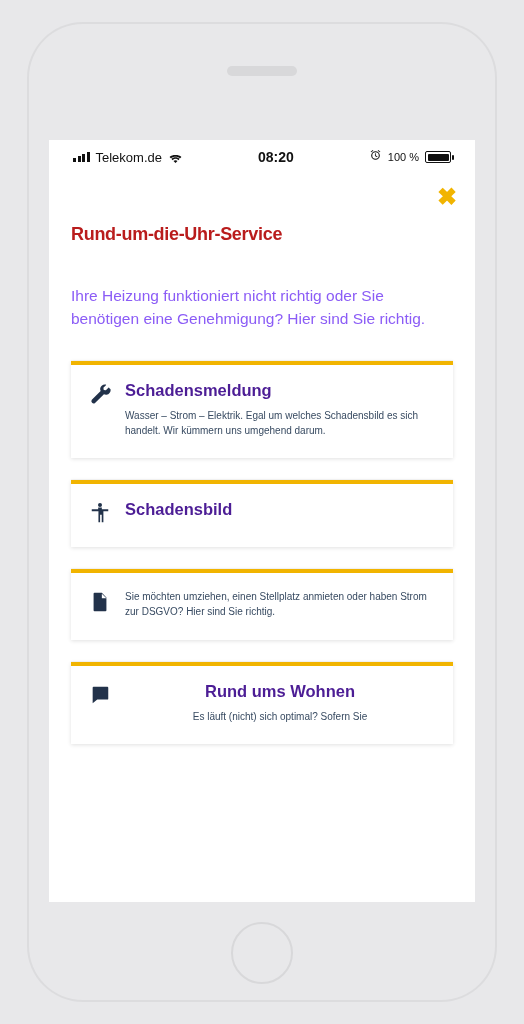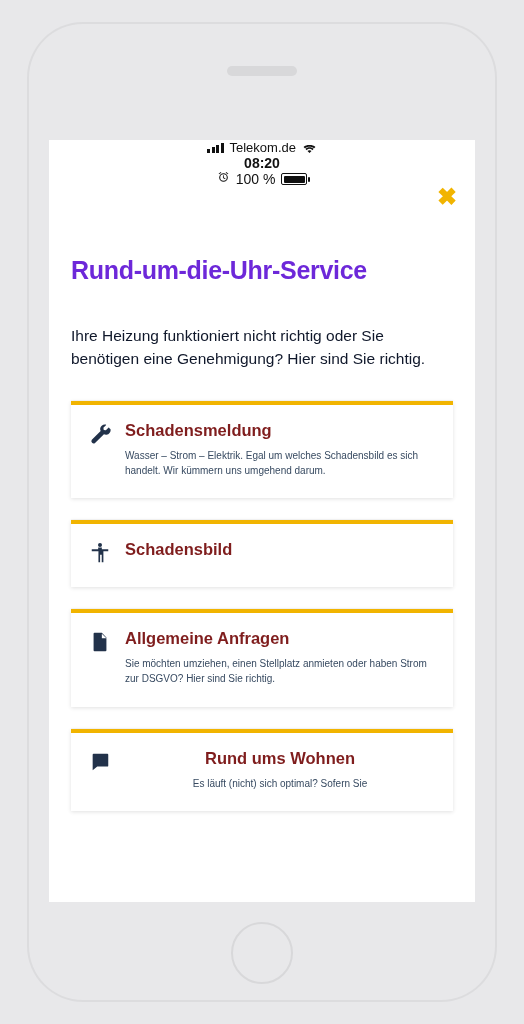--- a/index.html
+++ b/index.html
@@ -44,57 +44,55 @@
     display: flex;
     flex-direction: column;
   }
 
   
   .statusbar {
     height: 34px;
     display: flex;
     align-items: center;
     justify-content: space-between;
-    padding: 0 4px;
+    padding: 0 24px;
     font-size: 14px;
     font-weight: 700;
     color: #111;
-    flex-direction: column;
   }
   .statusbar .left, .statusbar .right { display: flex; align-items: center; gap: 6px; }
   .carrier { font-weight: 400; font-size: 13px; }
   .signal { display: inline-flex; align-items: flex-end; gap: 1.5px; }
   .signal i { width: 3px; background:#111; display:inline-block; }
   .signal i:nth-child(1){height:4px;}
   .signal i:nth-child(2){height:6px;}
   .signal i:nth-child(3){height:8px;}
   .signal i:nth-child(4){height:10px;}
   .wifi svg { display:block; }
-  .battpct { font-weight:400; font-size:14px; }
+  .battpct { font-weight:400; font-size:11px; }
   .battery { width: 26px; height: 12px; border:1.5px solid #111; border-radius:2px; position:relative; }
   .battery::after { content:""; position:absolute; right:-4px; top:3px; width:2.5px; height:5px; background:#111; border-radius:1px;}
   .battery i { position:absolute; inset:1.5px; background:#111; border-radius:1px;}
   .alarm { font-size:13px; }
 
   
   .closerow { height: 46px; display:flex; justify-content:flex-end; align-items:center; padding: 0 18px; }
   .close { color:#f1b400; font-size: 24px; font-weight: 900; cursor:pointer; line-height:1; }
 
   
   .content { padding: 4px 22px 0; flex:1; overflow:hidden; }
   h1 {
-    color:#6d28d9;
-    font-size: 25px;
+    color:#b91c1c;
+    font-size: 18px;
     font-weight: 800;
     letter-spacing: -0.3px;
     margin-bottom: 10px;
-    margin-top: 32px;
   }
   .sub {
-    color:#0f172a;
+    color:#8b5cf6;
     font-size: 15.5px;
     line-height: 1.48;
     margin-bottom: 30px;
     margin-top: 40px;
   }
 
   .card {
     border-top: 4px solid #f1b400;
     background:#ffffff;
     box-shadow: 0 1px 4px rgba(0,0,0,0.12), 0 -1px 0 rgba(0,0,0,0.03);
@@ -102,21 +100,21 @@
     margin-bottom: 22px;
     display:flex;
     gap: 14px;
     cursor:pointer;
   }
   .card:last-child { margin-bottom: 0; text-align: center; }
   .card .icon { flex: 0 0 22px; color:#22324a; padding-top:2px; }
   .card .icon svg { width:22px; height:22px; display:block; fill:#22324a; }
   .card .body { flex:1; min-width:0; }
   .card h2 {
-    color:#7f1d1d;
+    color:#4c1d95;
     font-size: 16.5px;
     font-weight: 800;
     margin-bottom: 8px;
   }
   .card p {
     color:#374a61;
     font-size: 10px;
     line-height: 1.52;
   }
 </style>
@@ -189,21 +187,20 @@
         </div>
       </div>
 
       <div class="card">
         <div class="icon">
           <svg viewBox="0 0 24 24">
               <path d="M6 2h8l5 5v14a1 1 0 0 1-1 1H6a1 1 0 0 1-1-1V3a1 1 0 0 1 1-1zm8 1v5h5"></path>
             </svg>
         </div>
         <div class="body">
-          <h2>Allgemeine Anfragen</h2>
           <p>Sie möchten umziehen, einen Stellplatz anmieten oder haben Strom zur DSGVO? Hier sind Sie richtig.</p>
         </div>
       </div>
 
       <div class="card">
         <div class="icon">
           <svg viewBox="0 0 24 24">
               <path d="M4 3h16a1 1 0 0 1 1 1v12a1 1 0 0 1-1 1H9l-5 4V4a1 1 0 0 1 1-1z"></path>
             </svg>
         </div>

